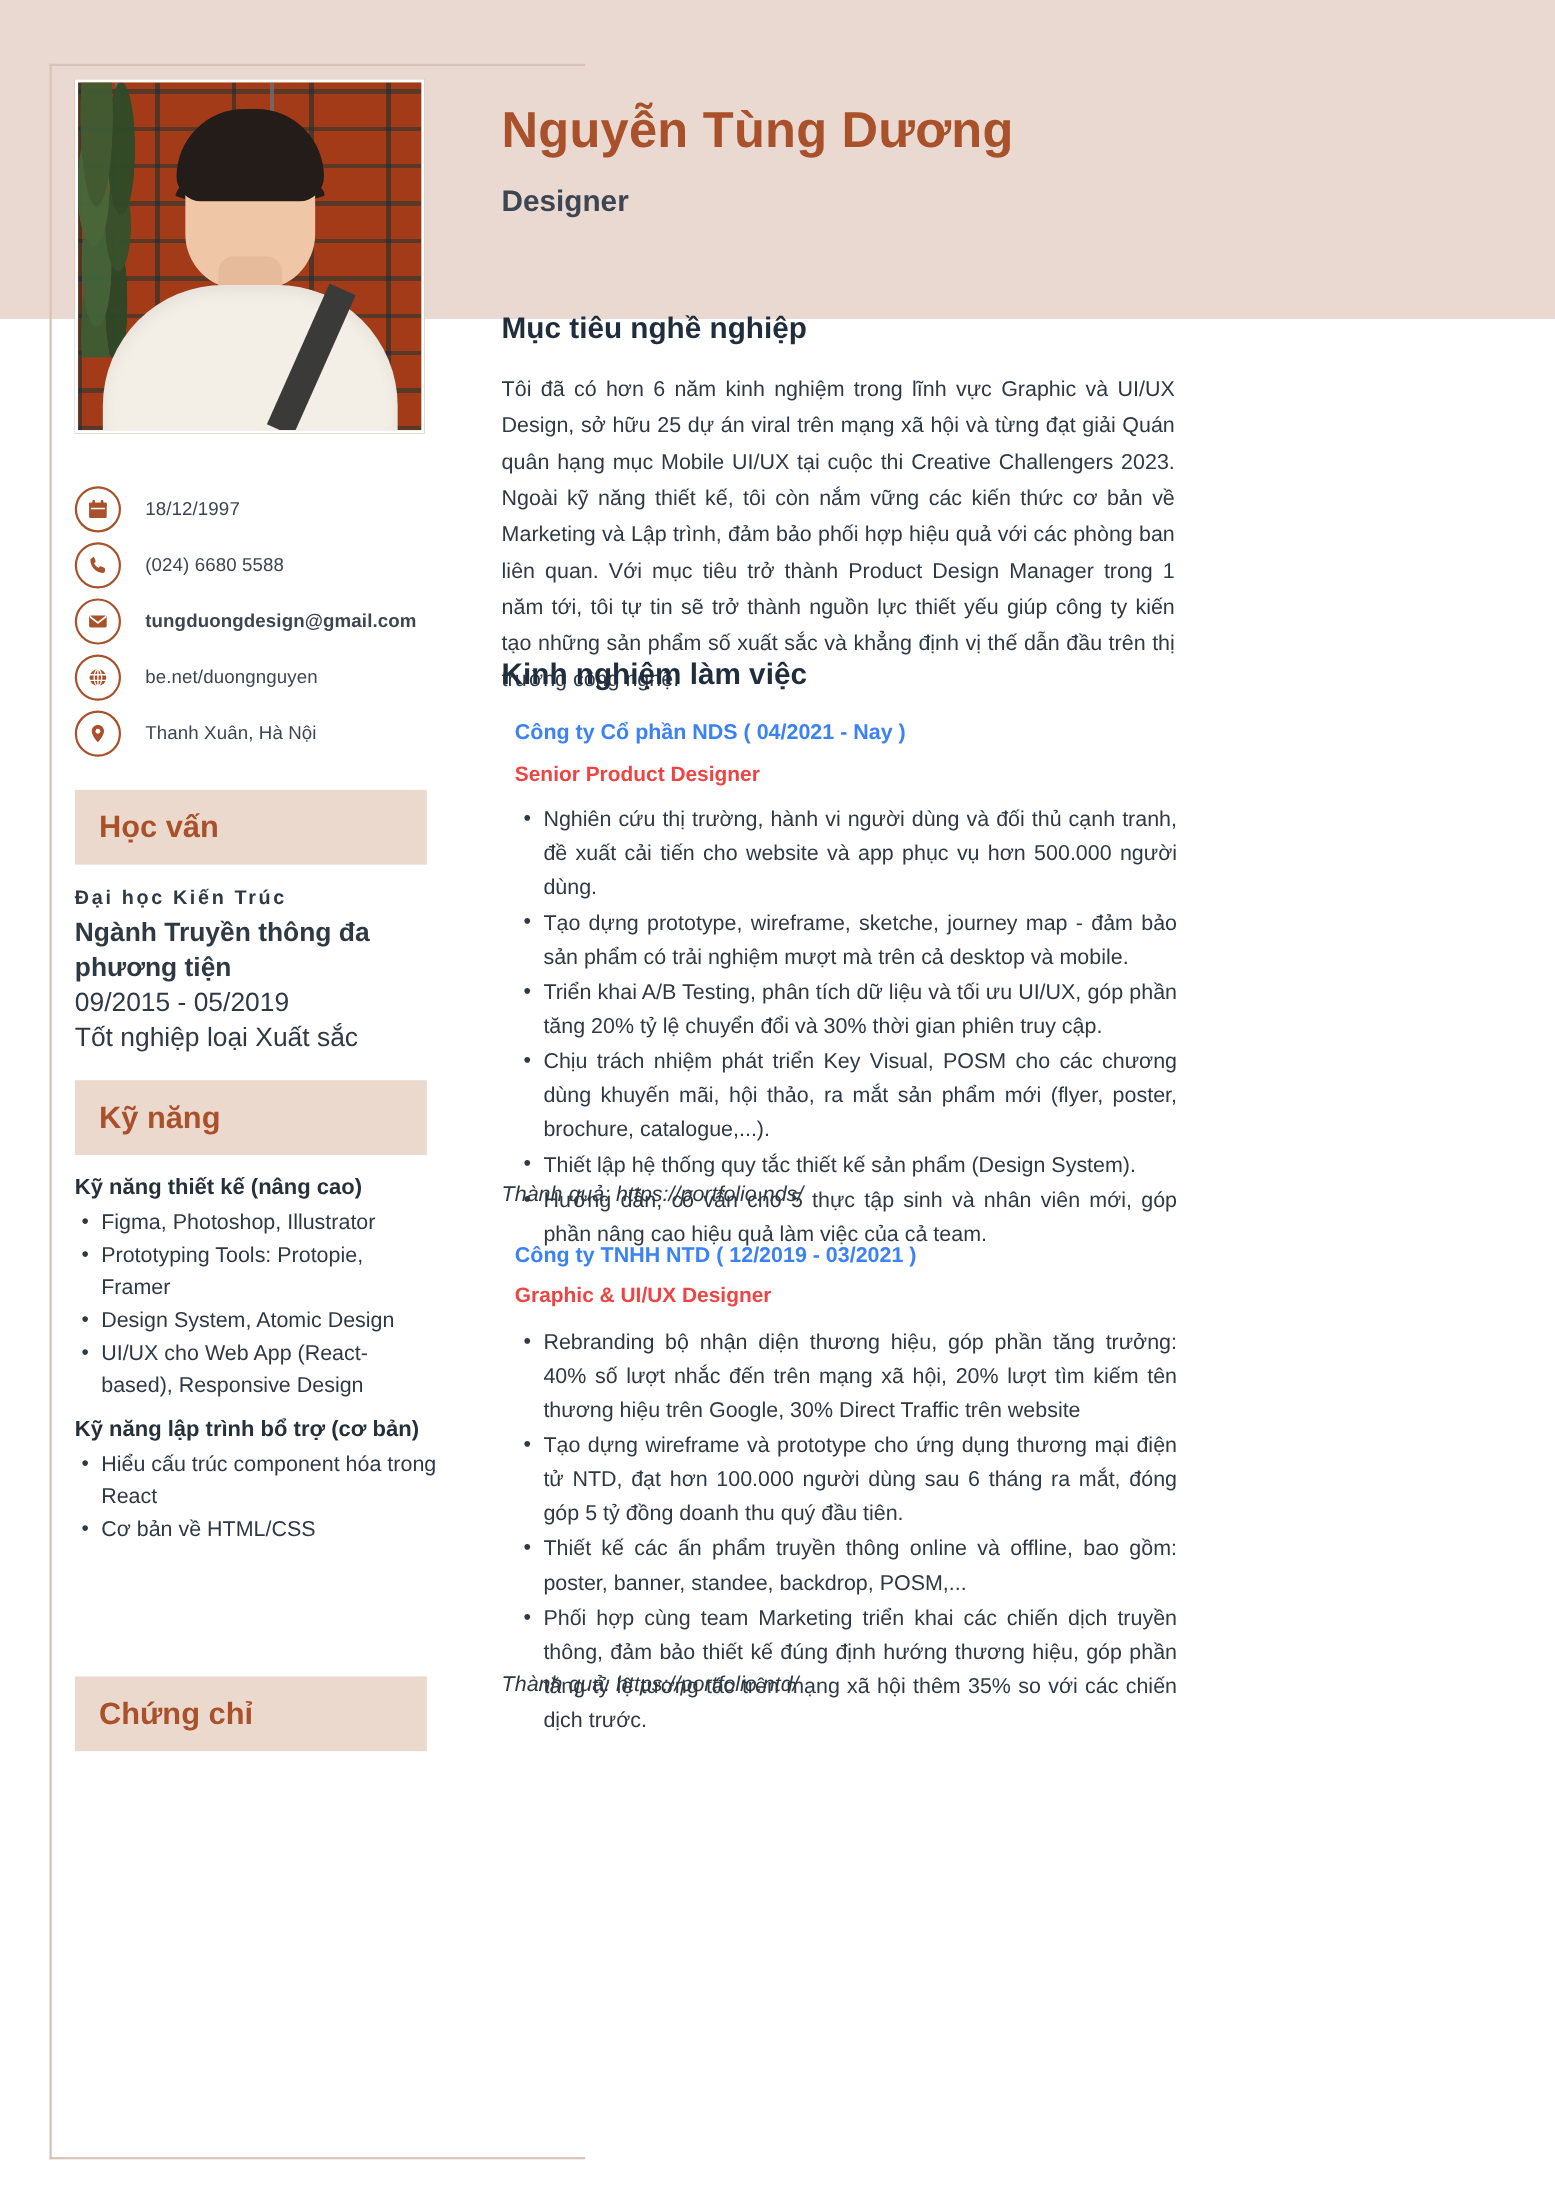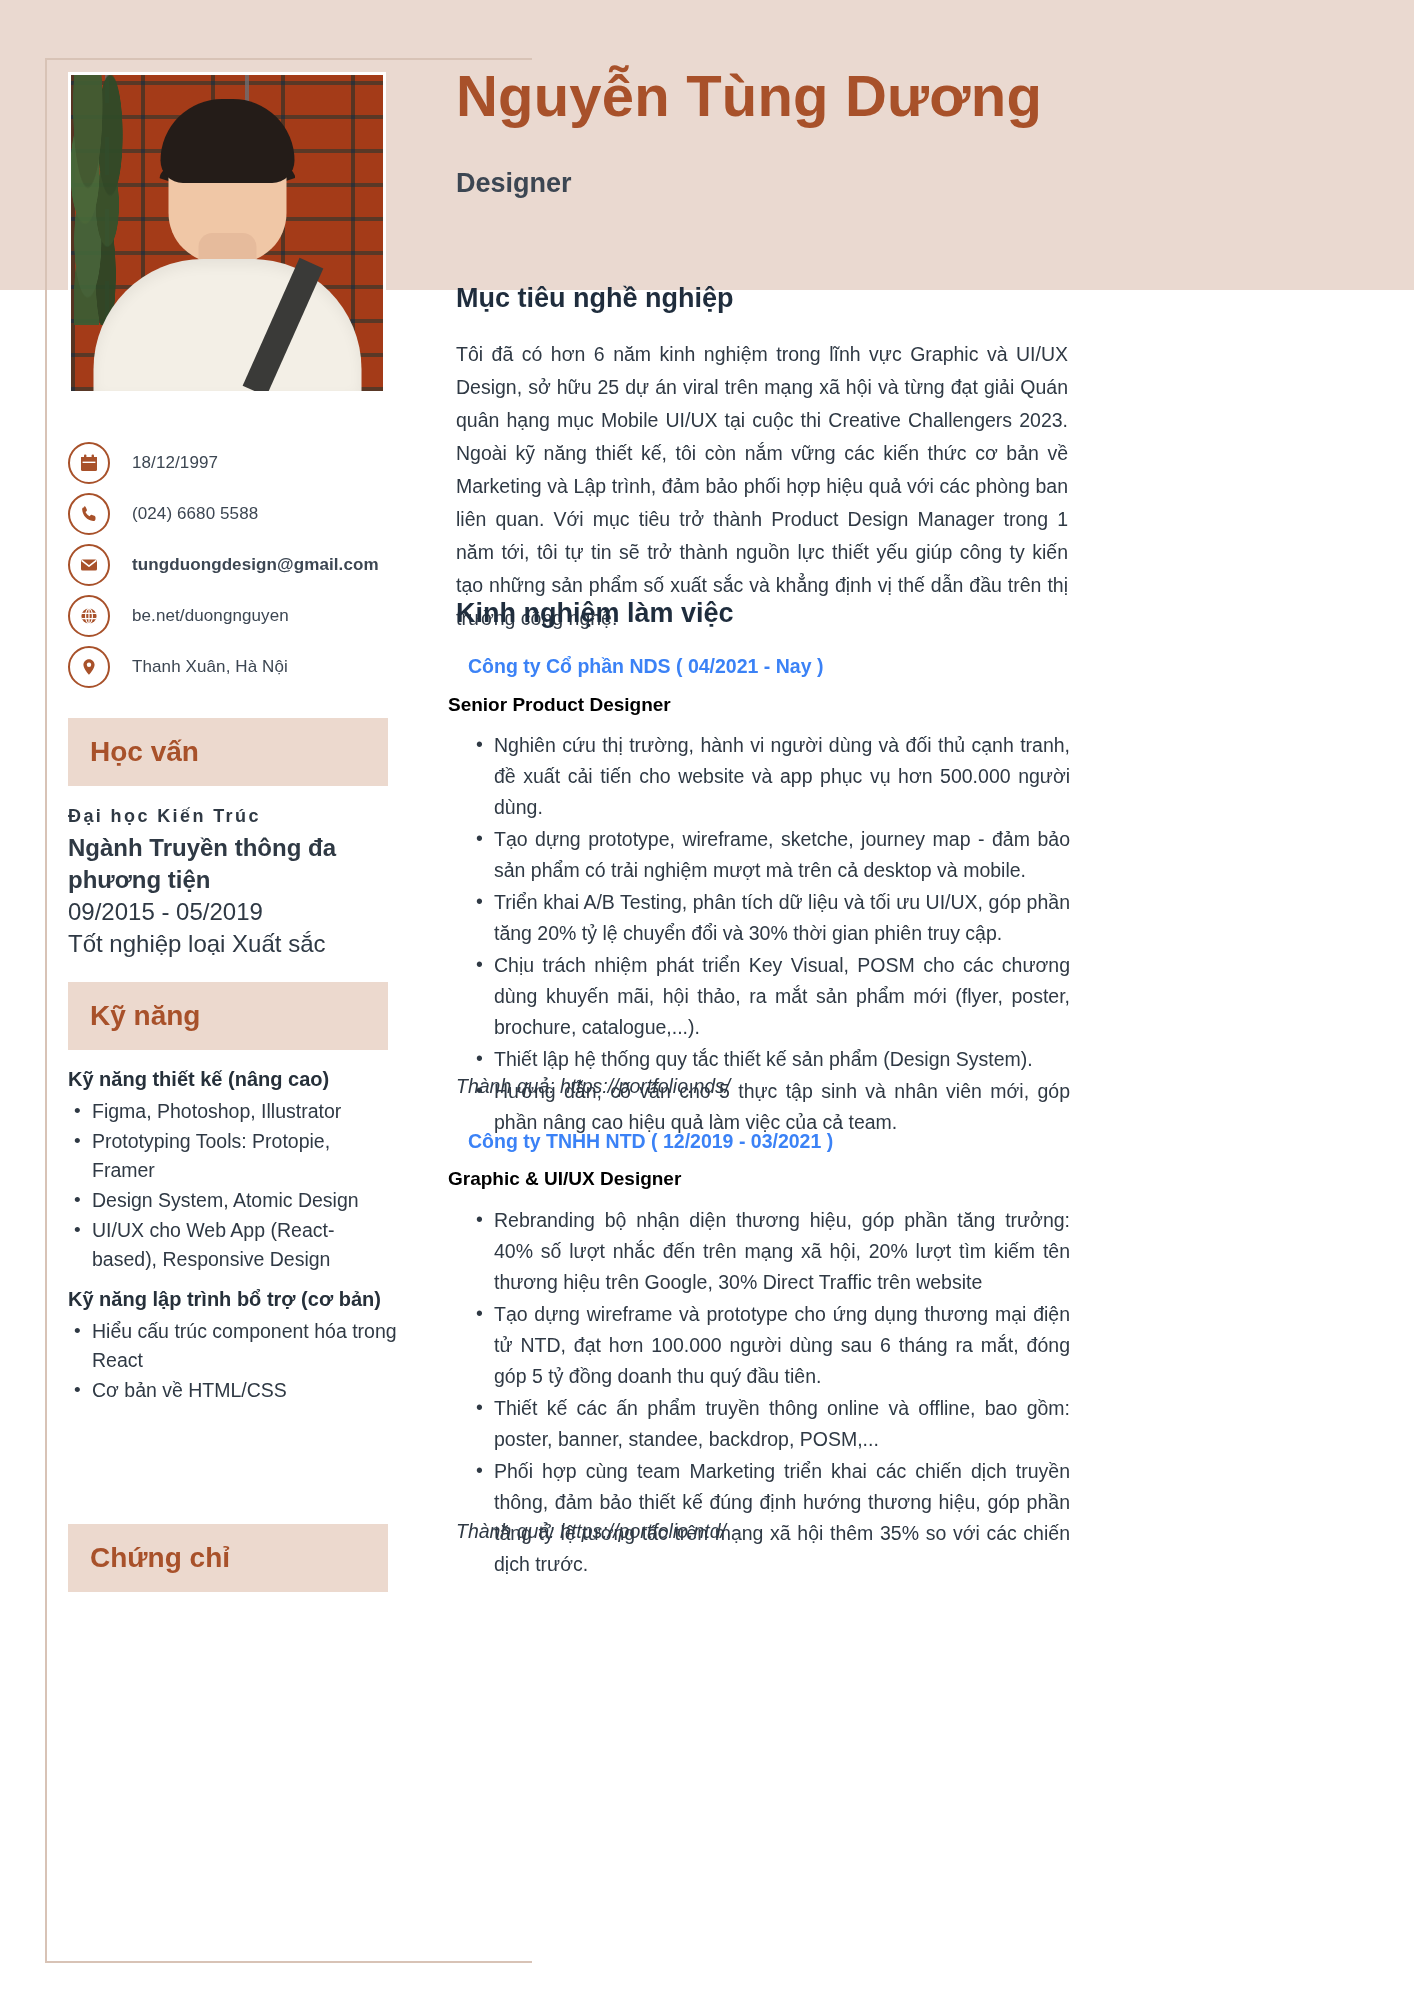--- a/index.html
+++ b/index.html
@@ -262,22 +262,22 @@
     left: -18px;
     top: -1px;
     color: #2f3944;
     font-size: 19px;
   }
 
   
   .name {
     position: absolute;
     left: 456px;
-    top: 62px;
-    font-size: 58px;
+    top: 91px;
+    font-size: 46px;
     font-weight: 700;
     color: #a8512a;
     letter-spacing: .2px;
   }
   .role {
     position: absolute;
     left: 456px;
     top: 168px;
     font-size: 27px;
     font-weight: 700;
@@ -302,24 +302,24 @@
   }
   .job-title {
     position: absolute;
     left: 468px;
     font-size: 19.5px;
     font-weight: 700;
     color: #3b82f6;
   }
   .job-sub {
     position: absolute;
-    left: 448px;
+    left: 468px;
     font-size: 19px;
     font-weight: 700;
-    color: #000000;
+    color: #ef4444;
   }
   .job-bullets {
     position: absolute;
     left: 470px;
     width: 600px;
     margin: 0;
     padding: 0 0 0 24px;
     list-style: none;
   }
   .job-bullets li {

